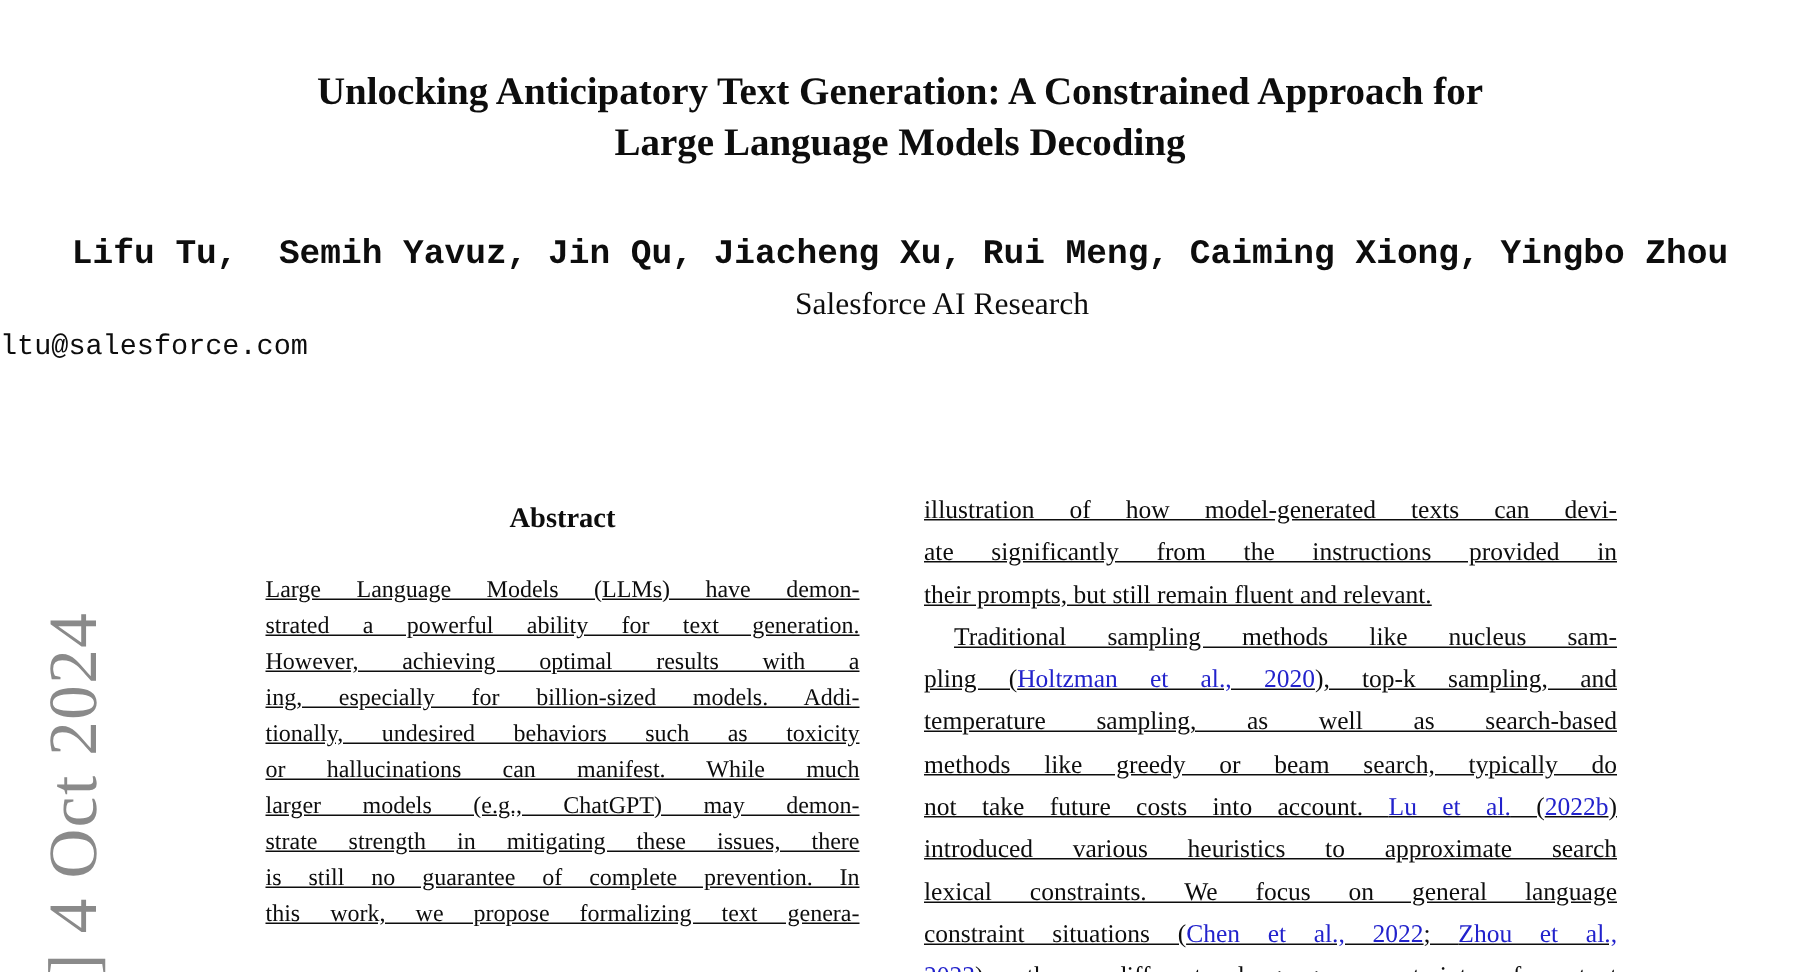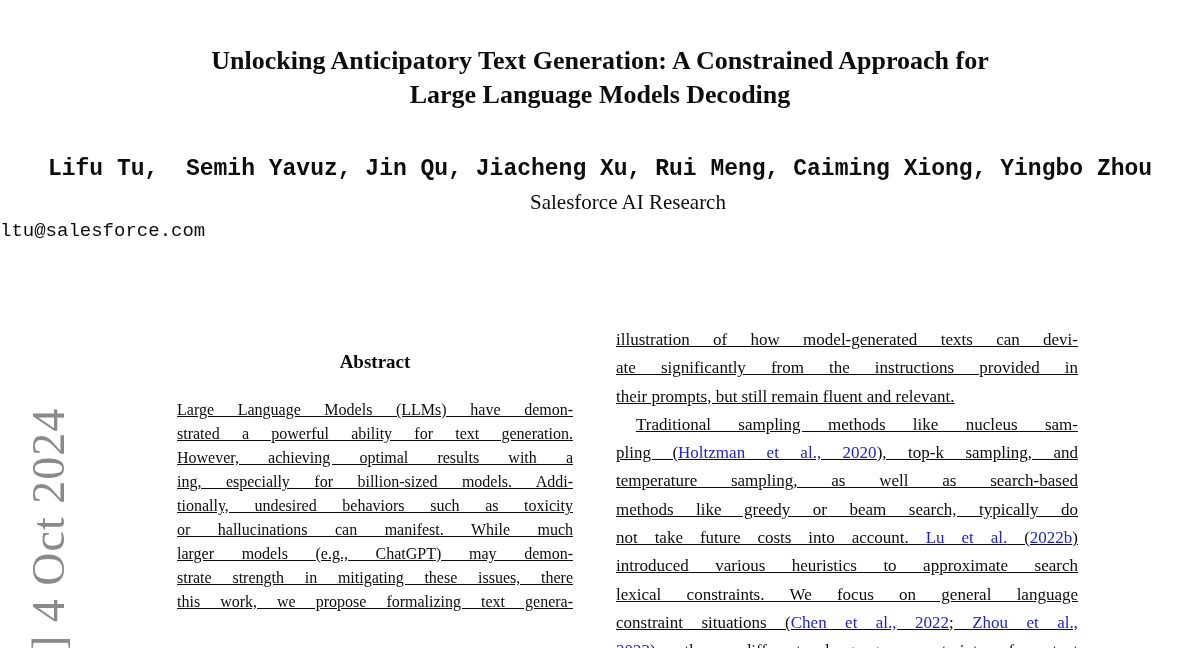--- a/index.html
+++ b/index.html
@@ -63,21 +63,21 @@
     font-size: 19px;
   }
 
   
   .col-left {
     position: absolute;
     left: 177px; top: 334px;
     width: 396px;
   }
   .abs-heading {
-    margin: 16px 0 24px 0;
+    margin: 0 0 24px 0;
     text-align: center;
     font-size: 19px;
     font-weight: bold;
     line-height: 24px;
   }
   .col-left .tline {
     font-size: 16px;
     line-height: 24px;
   }
   .col-right {
@@ -122,20 +122,21 @@
     <h2 class="abs-heading">Abstract</h2>
     <div id="abs-lines">
         <div class="tline"><span>Large Language Models (LLMs) have demon-</span></div>
         <div class="tline"><span>strated a powerful ability for text generation.</span></div>
         <div class="tline"><span>However, achieving optimal results with a</span></div>
         <div class="tline"><span>ing, especially for billion-sized models. Addi-</span></div>
         <div class="tline"><span>tionally, undesired behaviors such as toxicity</span></div>
         <div class="tline"><span>or hallucinations can manifest. While much</span></div>
         <div class="tline"><span>larger models (e.g., ChatGPT) may demon-</span></div>
         <div class="tline"><span>strate strength in mitigating these issues, there</span></div>
+        <div class="tline"><span>is still no guarantee of complete prevention. In</span></div>
         <div class="tline"><span>this work, we propose formalizing text genera-</span></div>
       </div>
   </section>
 
   <section class="col-right" id="right-lines">
       <div class="tline"><span>illustration of how model-generated texts can devi-</span></div>
       <div class="tline"><span>ate significantly from the instructions provided in</span></div>
       <div class="tline para-end"><span>their prompts, but still remain fluent and relevant.</span></div>
       <div class="tline indent"><span>Traditional sampling methods like nucleus sam-</span></div>
       <div class="tline"><span>pling (</span><span class="cite">Holtzman et al., 2020</span><span>), top-k sampling, and</span></div>

